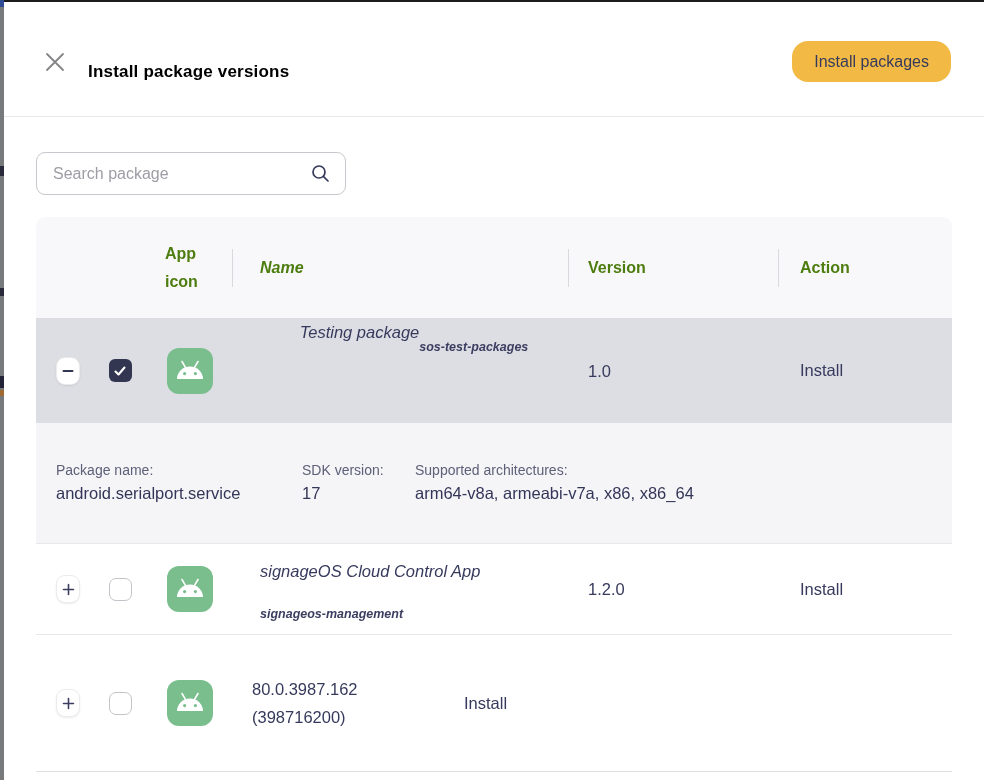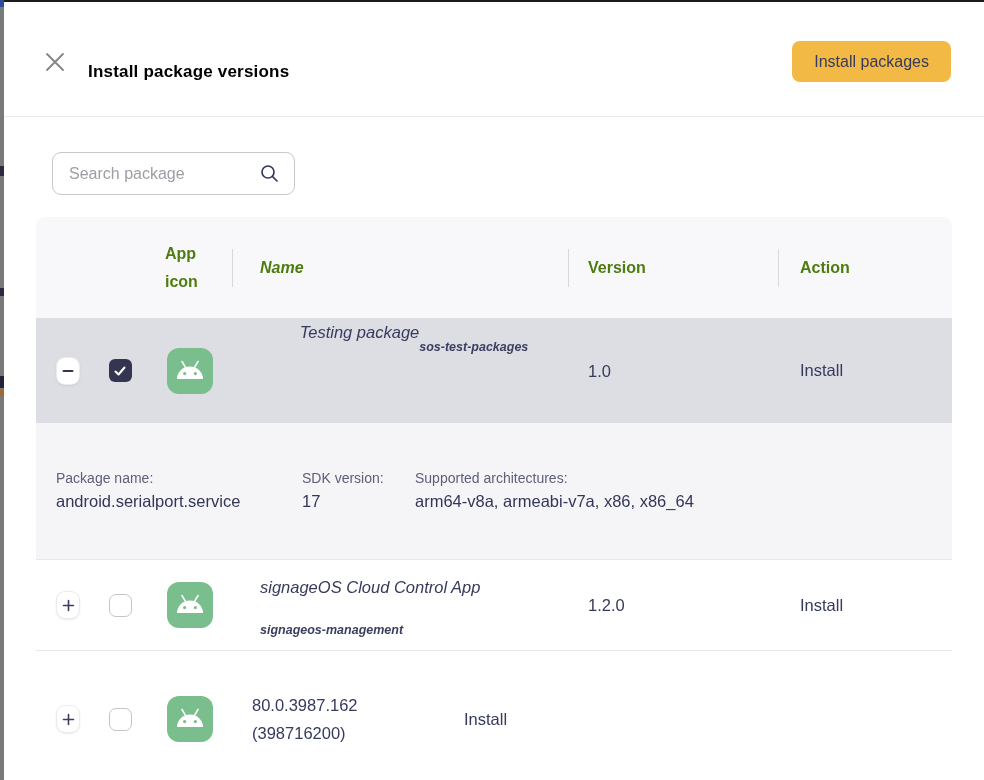--- a/index.html
+++ b/index.html
@@ -32,26 +32,26 @@
     background: transparent; border: none; cursor: pointer; padding: 0;
     display: flex; align-items: center; justify-content: center;
   }
   .modal-title {
     position: absolute; left: 88px; top: 0; height: 140px;
     display: flex; align-items: center;
     font-size: 17px; font-weight: 700; color: #000000; letter-spacing: 0.2px;
   }
   .install-btn {
     position: absolute; right: 33px; top: 39px; height: 41px; padding: 0 22px;
-    background: #f2ba44; color: #363a5c; border: none; border-radius: 8px;
+    background: #f2ba44; color: #363a5c; border: none; border-radius: 16px;
     font-family: "Liberation Sans", sans-serif; font-size: 16px; cursor: pointer;
   }
 
   
-  .search-wrap { position: absolute; left: 36px; top: 152px; width: 243px; height: 43px; margin-left: 16px; }
+  .search-wrap { position: absolute; left: 36px; top: 152px; width: 310px; height: 43px; }
   .search-input {
     width: 100%; height: 100%; border: 1px solid #c8c8ce; border-radius: 9px;
     padding: 0 44px 0 16px; font-family: "Liberation Sans", sans-serif;
     font-size: 16px; color: #363a5c; outline: none; background: #fff;
   }
   .search-input::placeholder { color: #9d9da5; }
   .search-icon { position: absolute; right: 16px; top: 12px; }
 
   
   .table { position: absolute; left: 36px; top: 217px; width: 916px; }
@@ -88,21 +88,21 @@
   
   .cbx { width: 23px; height: 23px; border-radius: 6px; cursor: pointer; display: flex; align-items: center; justify-content: center; }
   .cbx-checked { background: #333651; }
   .cbx-empty { background: #ffffff; border: 1.5px solid #c3c3c9; border-radius: 7px; }
 
   
   .app-icon { width: 46px; height: 46px; display: block; }
 
   
   .detail-row {
-    height: 137px; background: #f5f5f7; border-bottom: 1px solid #e8e8ea;
+    height: 121px; background: #f5f5f7; border-bottom: 1px solid #e8e8ea;
     display: flex; align-items: center; padding-left: 20px; width: 916px;
   }
   .dgroup1 { width: 246px; }
   .dgroup2 { width: 113px; }
   .dgroup3 { flex: 1; }
   .dlabel { font-size: 14px; color: #5d6078; line-height: 20px; }
   .dvalue { font-size: 16.5px; color: #333659; line-height: 26px; }
 </style>
 </head>
 <body>

